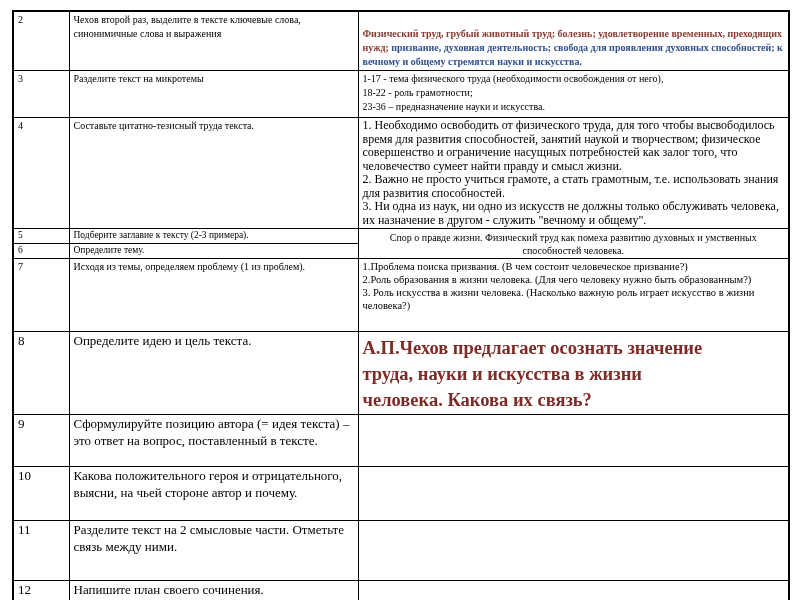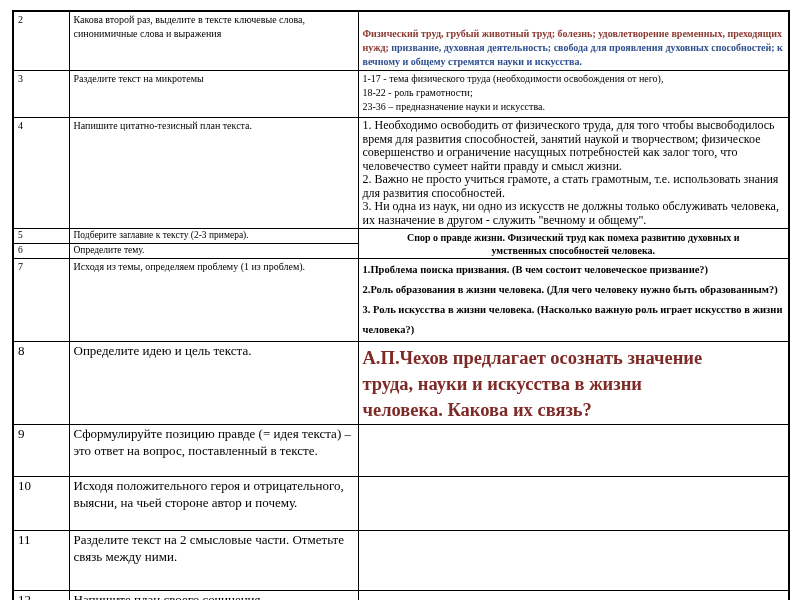--- a/index.html
+++ b/index.html
@@ -27,61 +27,61 @@
   
   .sm{font-size:10px;line-height:14px;}
   .sm4{font-size:12px;line-height:13.5px;}
   .tiny{font-size:9.5px;line-height:13px;padding-top:0;padding-bottom:0;}
   .lg{font-size:13px;line-height:16.5px;}
   .ans{white-space:pre-line;margin-left:32px;}
   .bold{font-weight:bold;}
   .maroon{color:#8b3a32;}
   .blue{color:#30508f;}
   .merged{
-    font-weight:bold;text-align:center;vertical-align:middle;
+    font-weight:normal;text-align:center;vertical-align:middle;
     font-size:10px;line-height:13px;padding:0 20px;
   }
   .big{
     font-weight:bold;color:#7e2b27;
     font-size:18.5px;line-height:26px;
     white-space:pre-line;padding-top:3px;
   }
-  .b7{font-size:10.5px;line-height:20px;font-weight:bold;}
+  .b7{font-size:10.5px;line-height:13px;font-weight:normal;}
 </style>
 </head>
 <body>
 
 <div class="page">
   <table class="analysis">
     <colgroup>
         <col class="c1">
         <col class="c2">
         <col class="c3">
       </colgroup>
 
     <tbody>
         <tr class="hA">
       <td class="sm">2</td>
-      <td class="sm">Какова второй раз, выделите в тексте ключевые слова, синонимичные слова и выражения</td>
+      <td class="sm">Чехов второй раз, выделите в тексте ключевые слова, синонимичные слова и выражения</td>
       <td class="sm bold ans">
         <span class="maroon">Физический труд, грубый животный труд; болезнь; удовлетворение временных, преходящих нужд; </span><span class="blue">призвание, духовная деятельность; свобода для проявления духовных способностей; к вечному и общему стремятся науки и искусства.</span>
       </td>
     </tr>
 
     <tr class="hB">
       <td class="sm">3</td>
       <td class="sm">Разделите текст на микротемы</td>
       <td class="sm ans">1-17 - тема физического труда (необходимости освобождения от него),
 18-22 - роль грамотности;
 23-36 – предназначение науки и искусства.</td>
     </tr>
 
     <tr class="hC">
       <td class="sm">4</td>
-      <td class="sm">Напишите цитатно-тезисный план текста.</td>
+      <td class="sm">Составьте цитатно-тезисный труда текста.</td>
       <td class="sm4 ans">1. Необходимо освободить от физического труда, для того чтобы высвободилось время для развития способностей, занятий наукой и творчеством; физическое совершенство и ограничение насущных потребностей как залог того, что человечество сумеет найти правду и смысл жизни.
 2. Важно не просто учиться грамоте, а стать грамотным, т.е. использовать знания для развития способностей.
 3. Ни одна из наук, ни одно из искусств не должны только обслуживать человека, их назначение в другом - служить "вечному и общему".</td>
     </tr>
 
     <tr class="hD">
       <td class="tiny">5</td>
       <td class="tiny">Подберите заглавие к тексту (2-3 примера).</td>
       <td class="merged" rowspan="2">Спор о правде жизни. Физический труд как помеха развитию духовных и умственных способностей человека.</td>
     </tr>
@@ -102,27 +102,27 @@
     <tr class="hF">
       <td class="lg">8</td>
       <td class="lg">Определите идею и цель текста.</td>
       <td class="big">А.П.Чехов предлагает осознать значение
 труда, науки и искусства в жизни
 человека. Какова их связь?</td>
     </tr>
 
     <tr class="hG">
       <td class="lg">9</td>
-      <td class="lg">Сформулируйте позицию правде (= идея текста) – это ответ на вопрос, поставленный в тексте.</td>
+      <td class="lg">Сформулируйте позицию автора (= идея текста) – это ответ на вопрос, поставленный в тексте.</td>
       <td class="lg ans"></td>
     </tr>
 
     <tr class="hH">
       <td class="lg">10</td>
-      <td class="lg">Исходя положительного героя и отрицательного, выясни, на чьей стороне автор и почему.</td>
+      <td class="lg">Какова положительного героя и отрицательного, выясни, на чьей стороне автор и почему.</td>
       <td class="lg ans"></td>
     </tr>
 
     <tr class="hI">
       <td class="lg">11</td>
       <td class="lg">Разделите текст на 2 смысловые части. Отметьте связь между ними.</td>
       <td class="lg ans"></td>
     </tr>
 
     <tr class="hJ">

